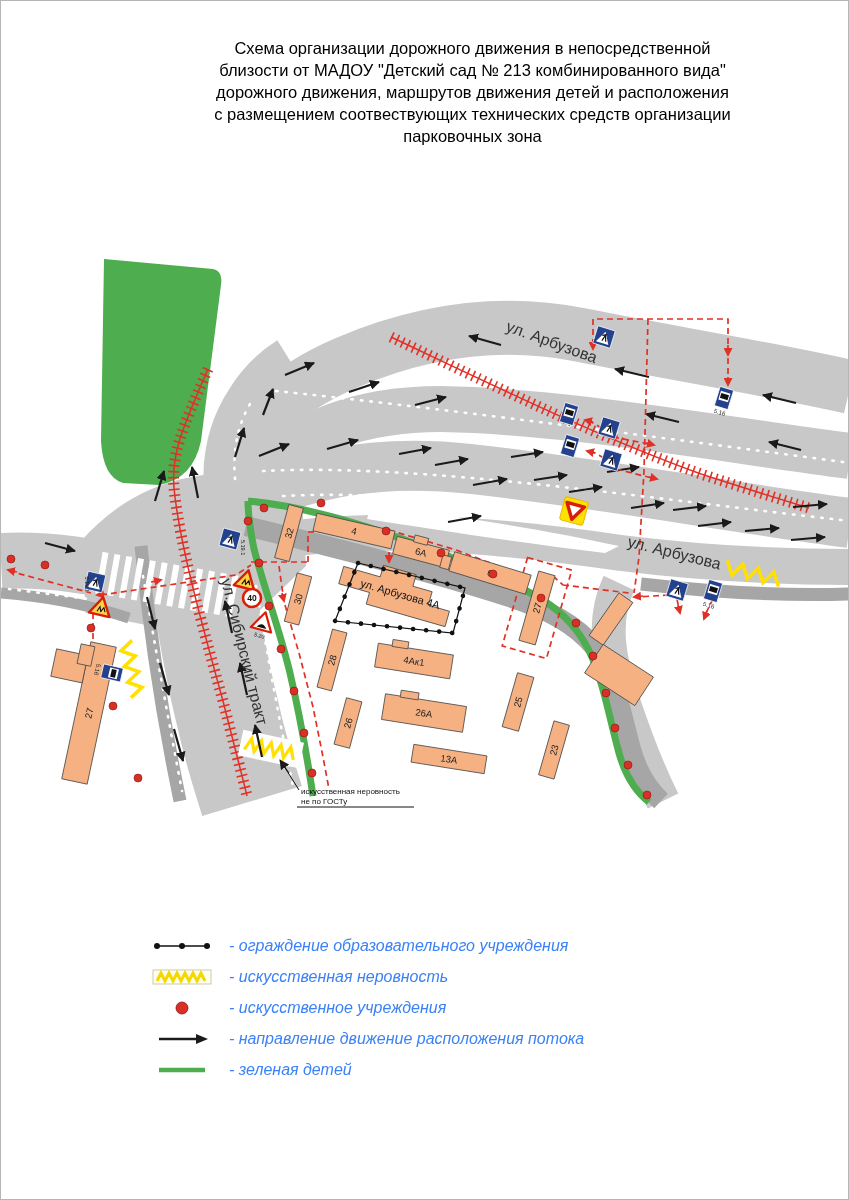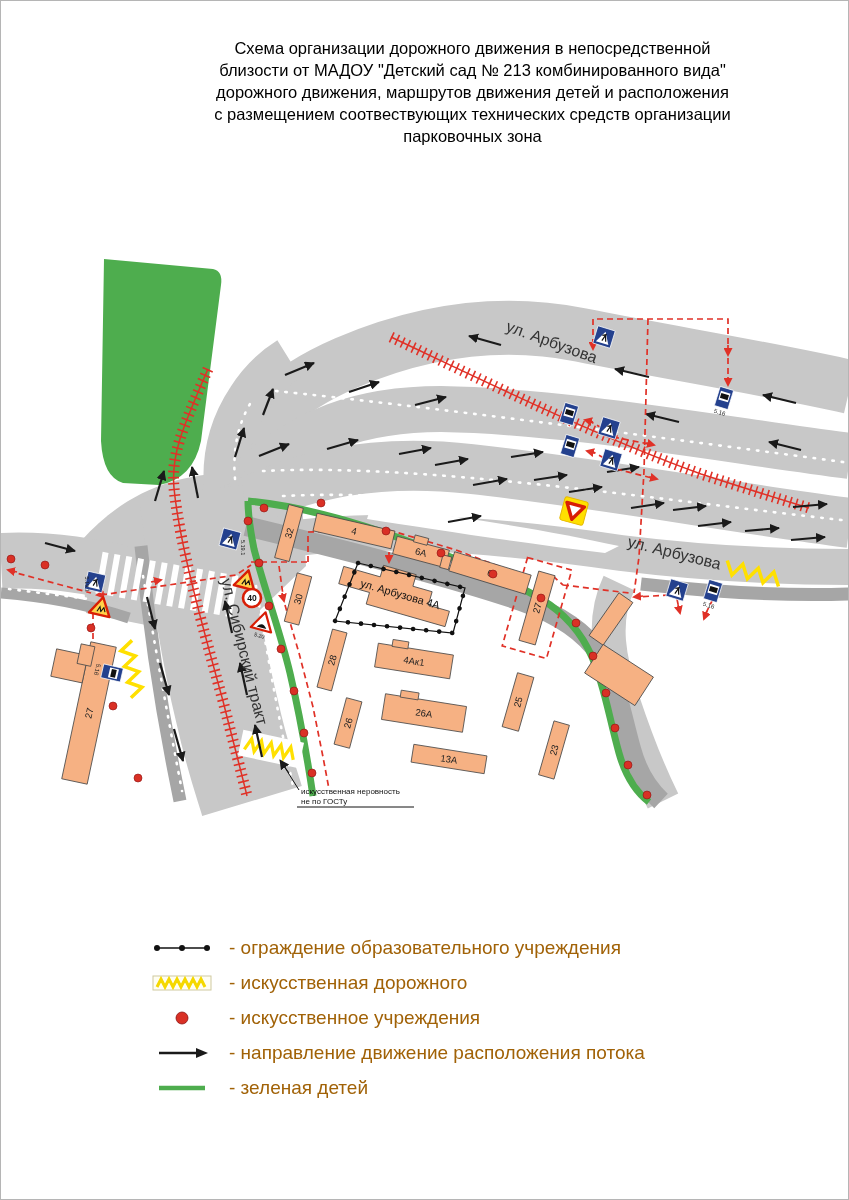--- a/index.html
+++ b/index.html
@@ -5,21 +5,21 @@
   html,body{margin:0;padding:0;background:#fff;}
   #page{position:relative;width:849px;height:1200px;background:#fff;
         border:1px solid #b5b5b5;box-sizing:border-box;overflow:hidden;
         font-family:"Liberation Sans", sans-serif;}
   #title{position:absolute;top:36px;left:0;width:100%;text-align:center;
          font-weight:normal;font-size:16.5px;line-height:22px;color:#000;padding-left:48px;}
   #map{position:absolute;top:0;left:0;}
   #legend{position:absolute;left:148px;top:936px;width:640px;}
   .lrow{display:flex;align-items:center;margin-bottom:13px;}
   .lsym{width:66px;min-width:66px;display:flex;justify-content:center;align-items:center;margin-right:14px;}
-  .ltxt{font-size:19px;color:#a16207;}
+  .ltxt{font-size:16px;color:#3b82f6;font-style:italic;}
 </style>
 </head>
 <body>
 
 <div id="page">
 
   <div id="title">
     <div>Схема организации дорожного движения в непосредственной</div>
     <div>близости от МАДОУ "Детский сад № 213 комбинированного вида"</div>
     <div>дорожного движения, маршрутов движения детей и расположения</div>
@@ -415,21 +415,21 @@
       </span>
       <span class="ltxt">- ограждение образовательного учреждения</span>
     </div>
     <div class="lrow">
       <span class="lsym">
         <svg width="60" height="18">
             <rect x="1" y="2" width="58" height="14" fill="#fffef2" stroke="#cfc9a0" stroke-width="1"></rect>
           <path d="M 5 13 L 9 5 L 13 13 L 17 5 L 21 13 L 25 5 L 29 13 L 33 5 L 37 13 L 41 5 L 45 13 L 49 5 L 53 13" stroke="#f5d800" stroke-width="3" fill="none"></path>
           </svg>
       </span>
-      <span class="ltxt">- искусственная дорожного</span>
+      <span class="ltxt">- искусственная неровность</span>
     </div>
     <div class="lrow">
       <span class="lsym">
         <svg width="16" height="16">
             <circle cx="8" cy="8" r="6" fill="#d93025" stroke="#8c1313" stroke-width="0.8"></circle>
           </svg>
       </span>
       <span class="ltxt">- искусственное учреждения</span>
     </div>
     <div class="lrow">

